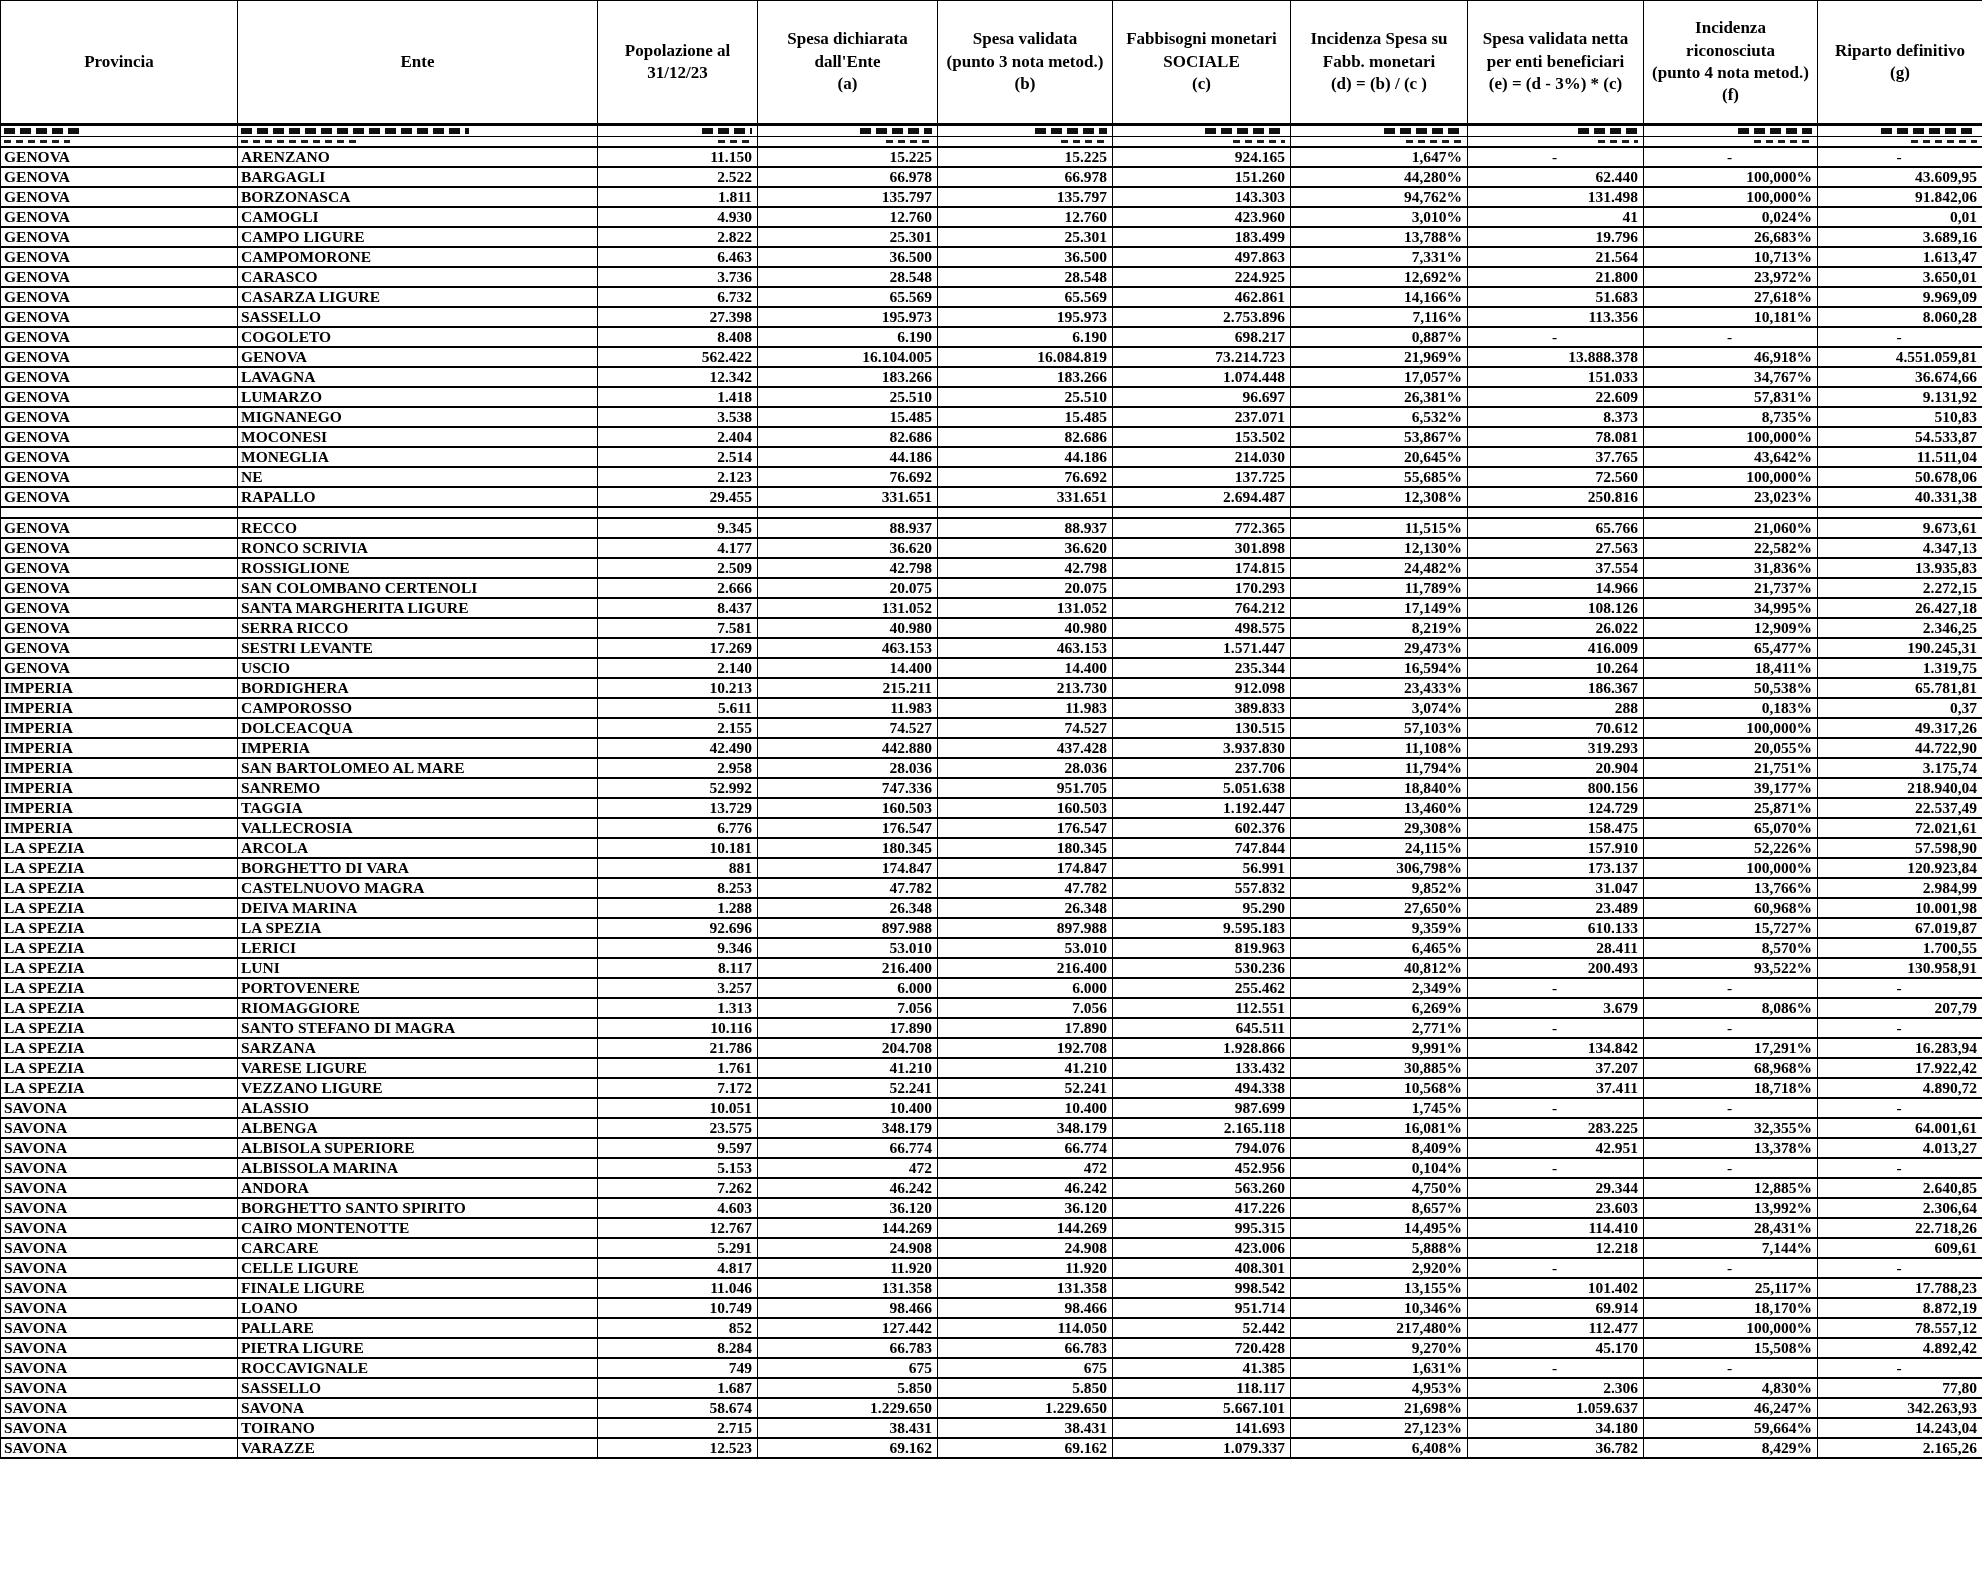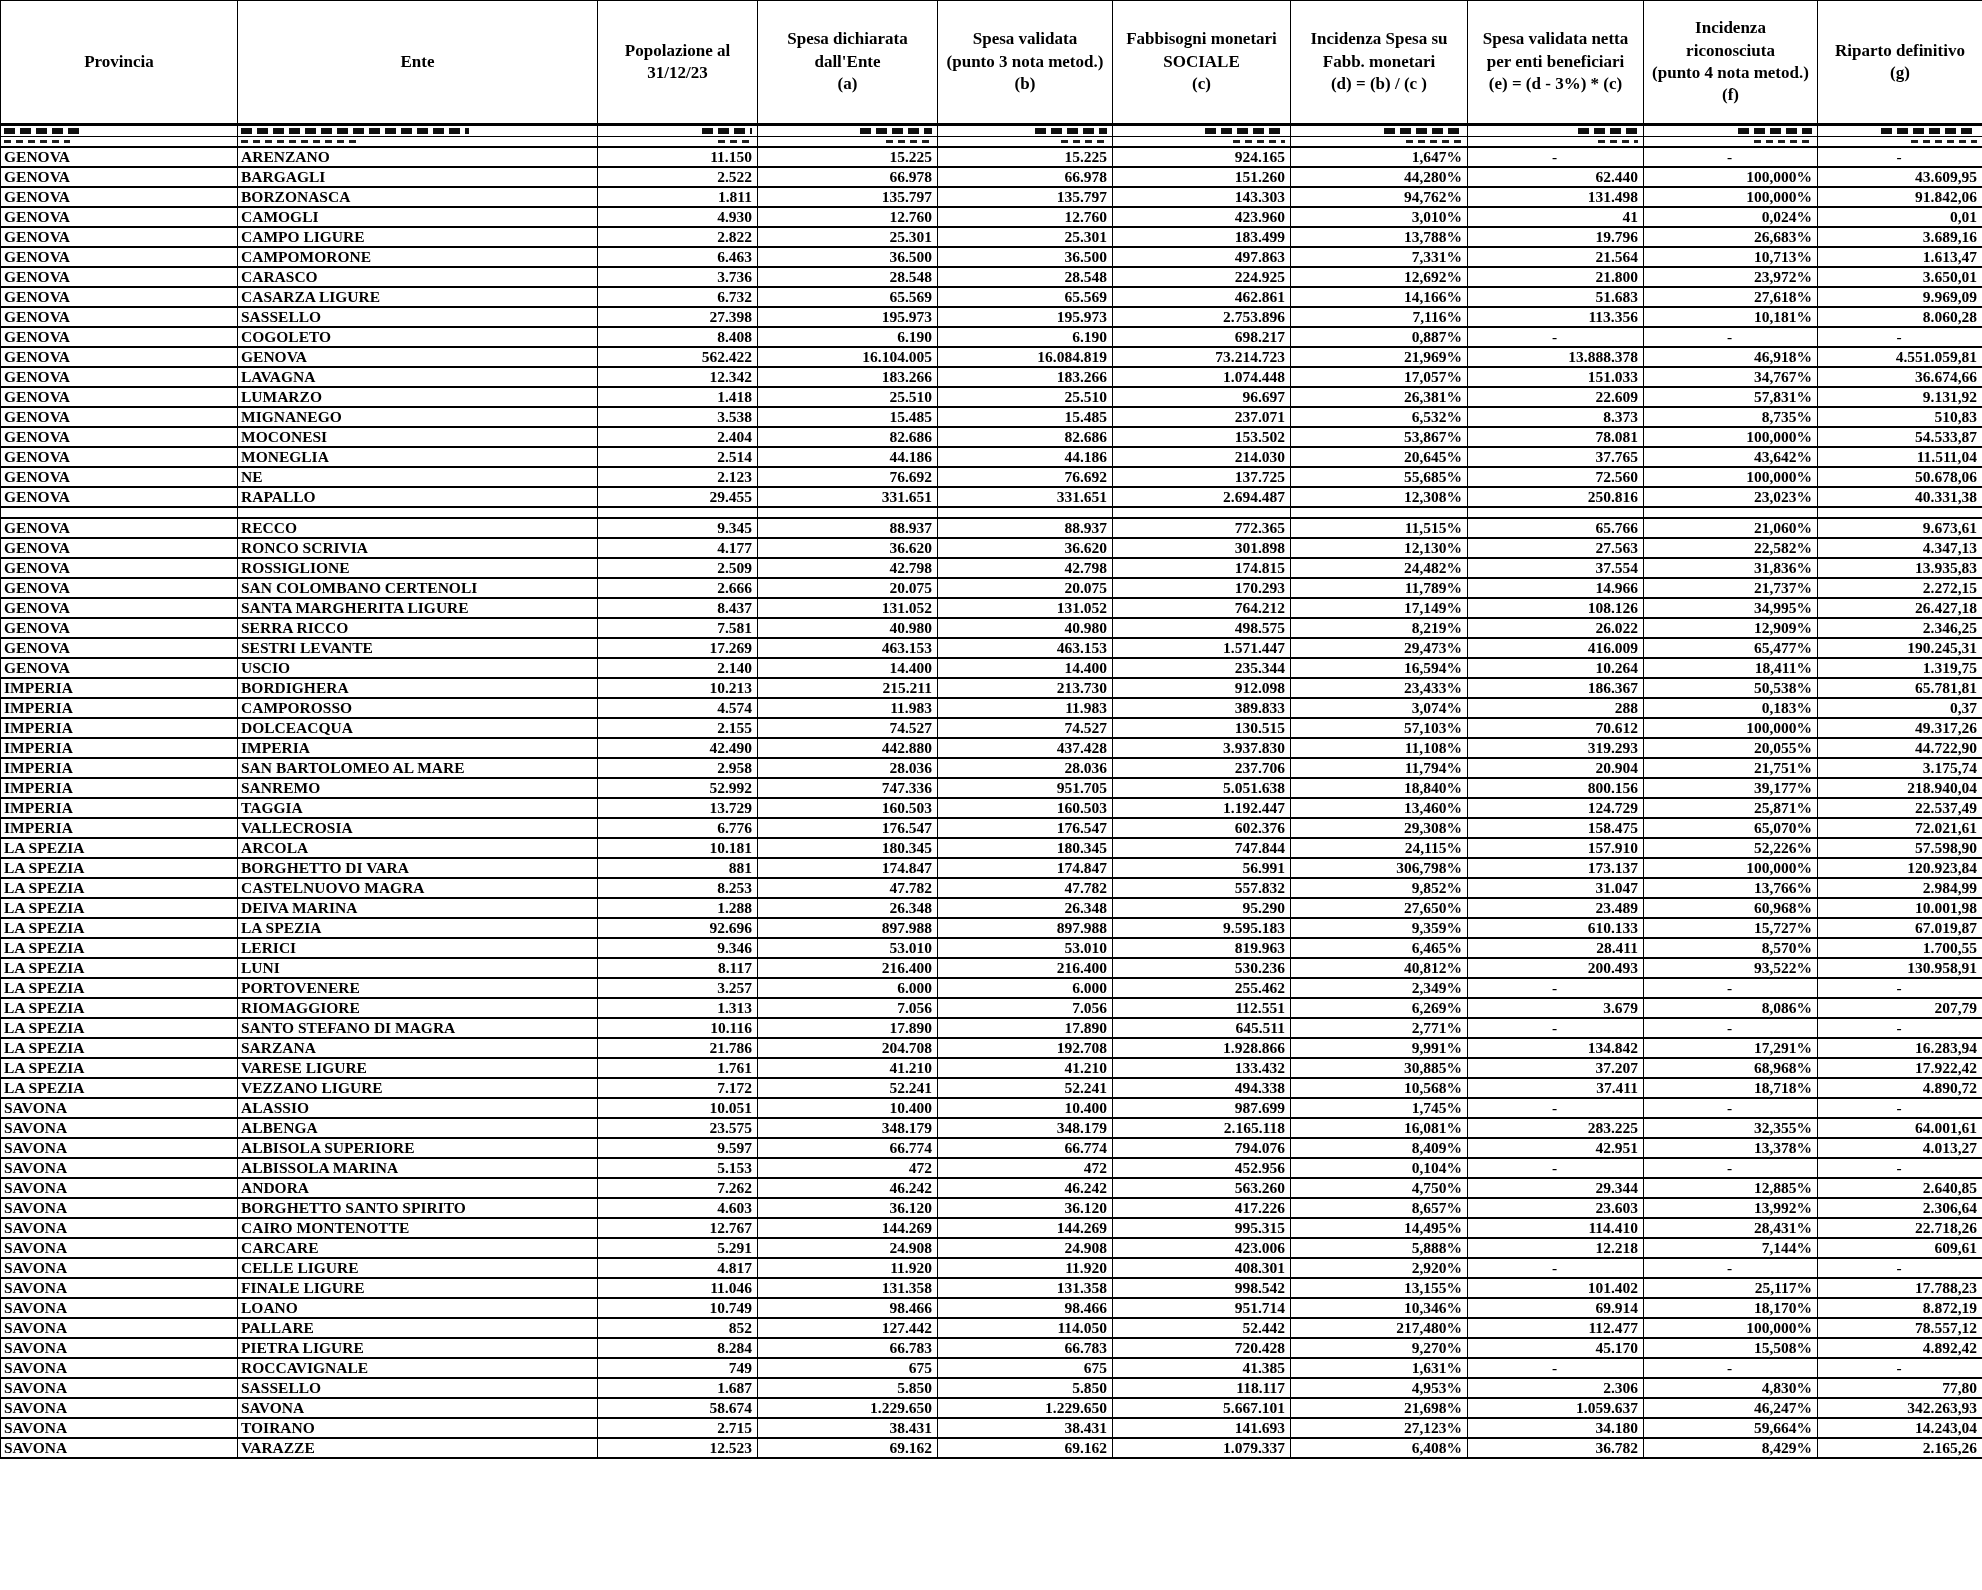--- a/index.html
+++ b/index.html
@@ -511,21 +511,21 @@
           <td class="right">213.730</td>
           <td class="right">912.098</td>
           <td class="right">23,433%</td>
           <td class="right">186.367</td>
           <td class="right">50,538%</td>
           <td class="right">65.781,81</td>
         </tr>
         <tr>
           <td class="left">IMPERIA</td>
           <td class="left">CAMPOROSSO</td>
-          <td class="right">4.574</td>
+          <td class="right">5.611</td>
           <td class="right">11.983</td>
           <td class="right">11.983</td>
           <td class="right">389.833</td>
           <td class="right">3,074%</td>
           <td class="right">288</td>
           <td class="right">0,183%</td>
           <td class="right">0,37</td>
         </tr>
         <tr>
           <td class="left">IMPERIA</td>

